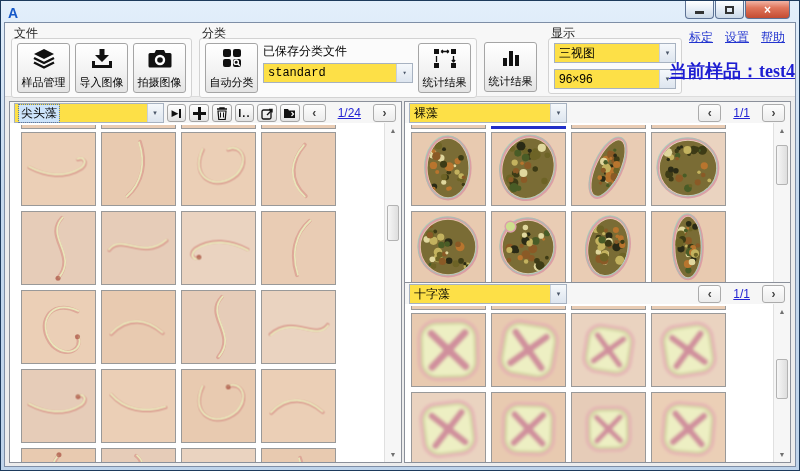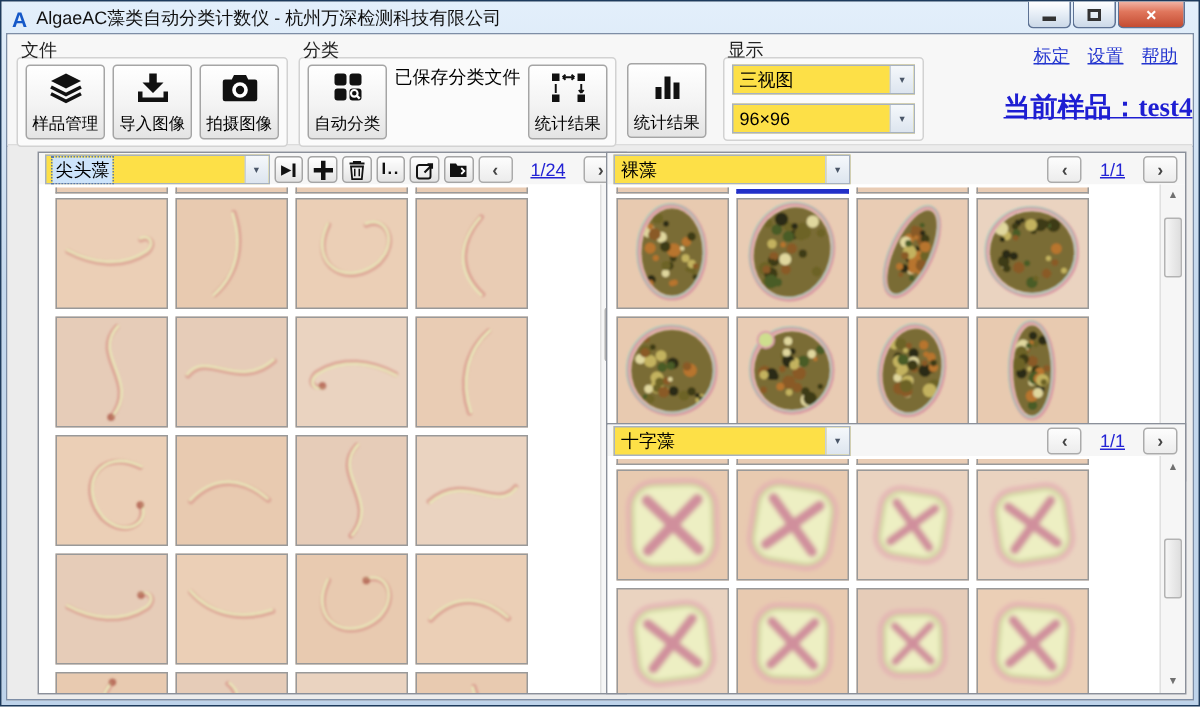--- a/index.html
+++ b/index.html
@@ -47,21 +47,21 @@
   .dispcol { display:flex; flex-direction:column; gap:6px; }
   .links { position:absolute; top:6px; right:10px; display:flex; gap:12px; }
   .links a { font-size:12px; color:#2335cf; text-decoration:underline; cursor:pointer; }
   .sample { position:absolute; top:36px; right:0; font-size:18px; font-weight:bold;
     color:#1e1ed2; text-decoration:underline;
     font-family:"Liberation Serif","DejaVu Serif",serif; cursor:pointer; }
 
   
   .main { position:absolute; left:0; right:0; top:75px; bottom:0; background:#ececec; }
   .panel { position:absolute; border:1px solid #8b909a; background:#fff; overflow:hidden; }
-  .p-left { left:20px; top:3px; width:393px; bottom:3px; }
+  .p-left { left:4px; top:3px; width:393px; bottom:3px; }
   .p-rt { left:399px; right:4px; top:3px; height:220px; }
   .p-rb { left:399px; right:4px; top:184px; bottom:3px; }
   .phead { height:21px; display:flex; align-items:center; gap:3px; padding:1px 3px 0 4px;
     background:#f6f6f6; }
   .phead .combo { width:152px; }
   .tbtn { width:20px; height:18px; border:1px solid #a5a5a5; border-radius:3px;
     background:linear-gradient(#ffffff,#efefef 60%,#e2e2e2); display:flex;
     align-items:center; justify-content:center; font-size:10px; color:#111; cursor:default; }
   .tbtn svg { display:block; }
   .pager { margin-left:auto; display:flex; align-items:center; gap:12px; padding-right:2px; }
@@ -91,21 +91,20 @@
   .sarrow.down { position:absolute; bottom:0; left:0; right:0; }
   .sthumb { position:absolute; left:2px; width:12px; border:1px solid #b3b3b3;
     border-radius:2px; background:linear-gradient(90deg,#f6f6f6,#dedede); cursor:default; }
 </style>
 </head>
 <body>
 
 <div class="win">
   <div class="titlebar">
     <span class="logo">A</span>
-    <span>AlgaeAC藻类自动分类计数仪 - 杭州万深检测科技有限公司</span>
   </div>
   <div class="winbtns">
     <div class="wbtn">
         <span class="minbar"></span>
       </div>
     <div class="wbtn">
         <span class="maxbox"></span>
       </div>
     <div class="wbtn close">
         <span>×</span>
@@ -159,20 +158,24 @@
                 <rect x="3" y="11" width="8" height="8" rx="2" fill="#111"></rect>
                 <rect x="13" y="11" width="8" height="8" rx="2" fill="#111"></rect>
                 <circle cx="16.2" cy="14.2" r="2.2" fill="none" stroke="#fff" stroke-width="1.4"></circle>
                 <path d="M17.8 15.8 l2 2" stroke="#fff" stroke-width="1.6"></path>
               </svg>
           </span>
           <span>自动分类</span>
         </div>
         <div class="savedcol">
           <span class="slabel">已保存分类文件</span>
+          <div class="combo mono" style="width:150px">
+            <span class="cval">standard</span>
+            <span class="carr">▾</span>
+          </div>
         </div>
         <div class="bigbtn">
           <span>
             <svg width="24" height="22" viewBox="0 0 24 22">
                 <rect x="1" y="1" width="5" height="5" fill="#111"></rect>
                 <rect x="18" y="1" width="5" height="5" fill="#111"></rect>
                 <rect x="1" y="15" width="5" height="5" fill="#111"></rect>
                 <rect x="18" y="15" width="5" height="5" fill="#111"></rect>
                 <path d="M8 3.5 h8 M8 3.5 l2 -1.6 M8 3.5 l2 1.6 M16 3.5 l-2 -1.6 M16 3.5 l-2 1.6" stroke="#111" stroke-width="1.3" fill="none"></path>
                 <path d="M3.5 8 v6 M20.5 8 v6 M20.5 14 l-1.6 -2 M20.5 14 l1.6 -2" stroke="#111" stroke-width="1.3" fill="none"></path>

